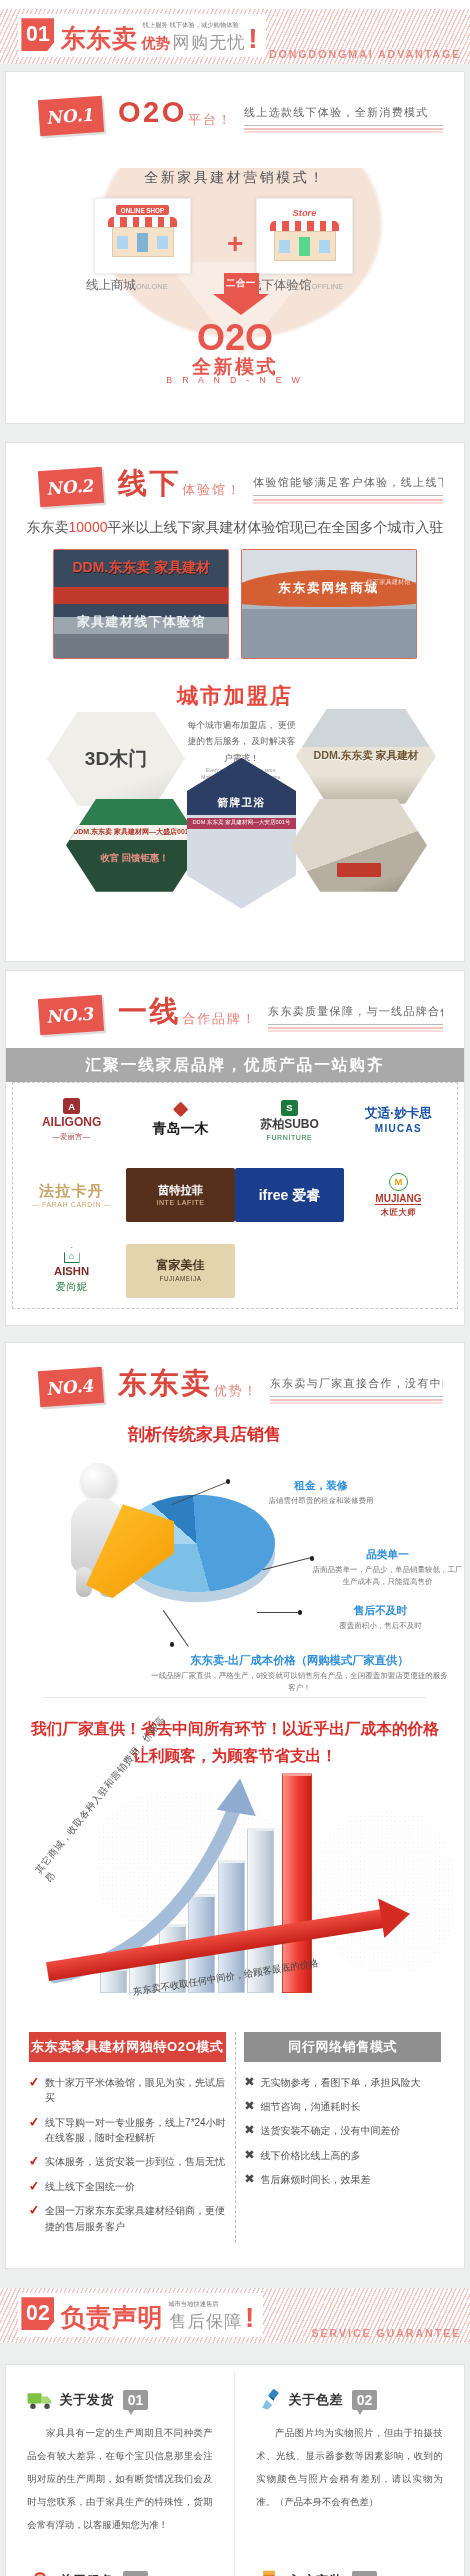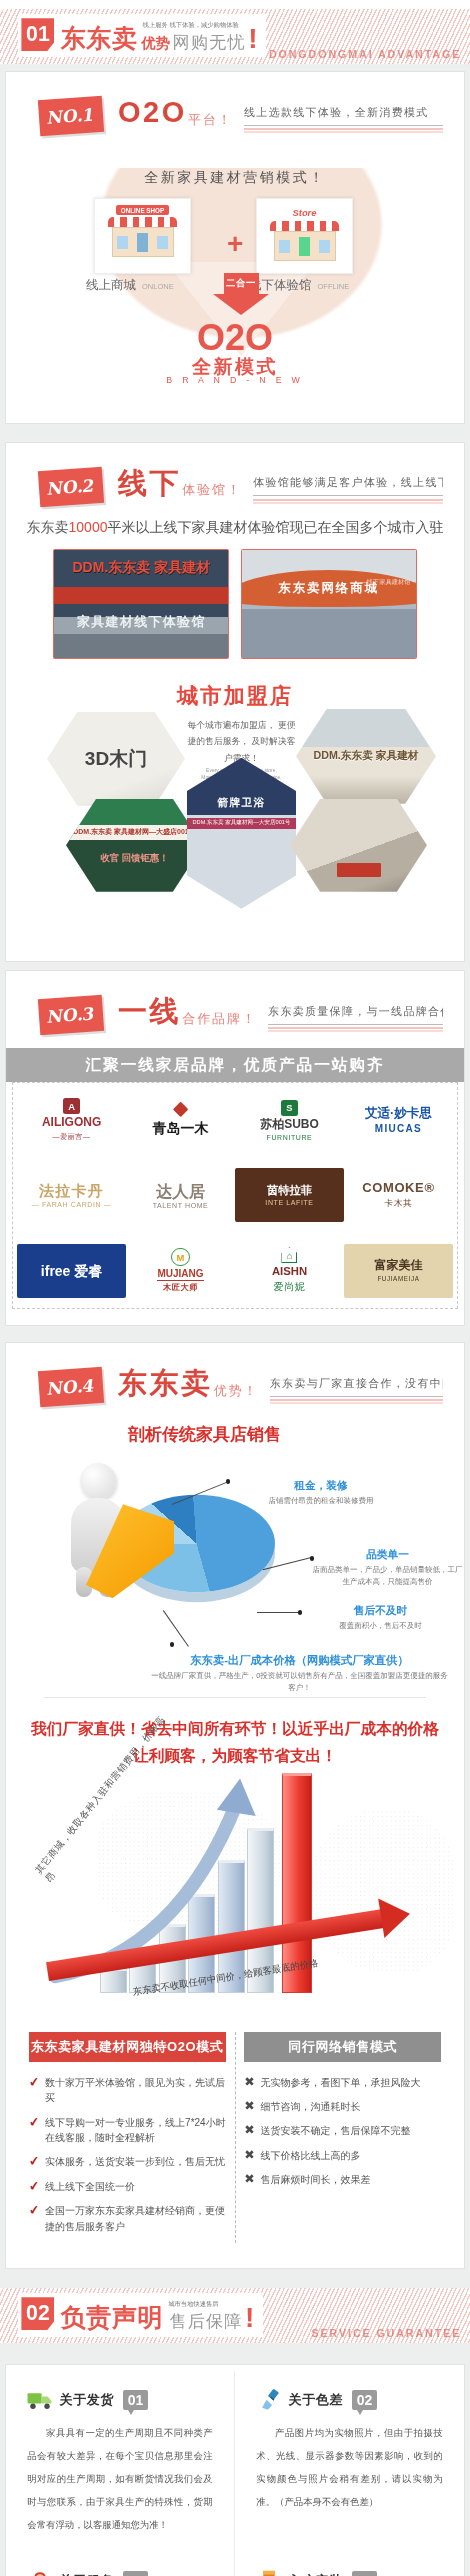--- a/index.html
+++ b/index.html
@@ -41,21 +41,21 @@
   .shopbox.left{left:88px;}
   .shopbox.right{left:250px;}
   .shop-sign{margin-top:6.3px;background:#e8574d;color:#fff;font-size:6.3px;font-weight:bold;padding:1.3px 5px;border-radius:1.9px;}
   .shop-sign.store{background:none;color:#e8574d;font-size:9.4px;font-style:italic;}
   .awning{width:69px;height:10px;margin-top:2.5px;border-radius:5px 5px 0 0;background:repeating-linear-gradient(90deg,#e8574d 0 6.3px,#fff 6.3px 12.5px);}
   .shop-body{width:60px;height:28px;background:#f5e0c8;border:0.6px solid #e0c9a8;display:flex;justify-content:space-around;align-items:center;}
   .shop-door{width:11.3px;height:19px;background:#7fb3d5;}
   .shop-win{width:11.3px;height:12.5px;background:#aed6f1;}
   .plus{position:absolute;left:221px;top:85px;font-size:28px;font-weight:bold;color:#e8574d;}
   .shop-label{position:absolute;top:134px;font-size:12.5px;color:#666;white-space:nowrap;}
-  .shop-label .en{font-size:7.5px;color:#aaa;margin-left:6px;}
+  .shop-label .en{font-size:7.5px;color:#aaa;margin-left:0;}
   .shop-label.l1{left:80px;}
   .shop-label.l2{left:243px;}
   .down-arrow{position:absolute;left:207px;top:130px;width:56px;text-align:center;}
   .da-rect{width:35px;height:21.3px;margin:0 auto;background:#e8574d;color:#fff;font-size:9.4px;font-weight:bold;display:flex;align-items:center;justify-content:center;letter-spacing:0.6px;}
   .da-tri{width:0;height:0;margin:0 auto;border-left:28px solid transparent;border-right:28px solid transparent;border-top:21.3px solid #e8574d;}
   .o2o-big{position:absolute;top:177px;left:0;width:100%;text-align:center;font-size:36px;font-weight:bold;color:#e8574d;line-height:1;}
   .o2o-mode{position:absolute;top:211px;left:0;width:100%;text-align:center;font-size:19px;font-weight:bold;color:#e8574d;letter-spacing:2.5px;}
   .o2o-brandnew{position:absolute;top:232px;left:0;width:100%;text-align:center;font-size:8.8px;color:#e8574d;letter-spacing:3.8px;}
   .card1{height:351px;}
   .card1 .o2o-zone{height:289px;}
@@ -345,31 +345,23 @@
           <span class="b-sub">FURNITURE</span>
         </div>
       <div class="brand bd5">
           <span class="b-name">艾适·妙卡思</span>
           <span class="b-sub">MIUCAS</span>
         </div>
       <div class="brand bd4">
           <span class="b-name">法拉卡丹</span>
           <span class="b-sub">— FARAH CARDIN —</span>
         </div>
-      <div class="brand bd6">
-          <span class="b-name">达人居</span>
-          <span class="b-sub">TALENT HOME</span>
-        </div>
       <div class="brand bd7">
           <span class="b-name">茵特拉菲</span>
           <span class="b-sub">INTE LAFITE</span>
-        </div>
-      <div class="brand bd8">
-          <span class="b-name">COMOKE®</span>
-          <span class="b-sub">卡木其</span>
         </div>
       <div class="brand bd9">
           <span class="b-name">ifree 爱睿</span>
         </div>
       <div class="brand bd10">
           <span class="b-mark">M</span>
           <span class="b-name">MUJIANG</span>
           <span class="b-sub">木匠大师</span>
         </div>
       <div class="brand bd11">
@@ -489,21 +481,21 @@
           <div class="cmp-item">
               <span class="mk no">✖</span>
               <span>无实物参考，看图下单，承担风险大</span>
             </div>
           <div class="cmp-item">
               <span class="mk no">✖</span>
               <span>细节咨询，沟通耗时长</span>
             </div>
           <div class="cmp-item">
               <span class="mk no">✖</span>
-              <span>送货安装不确定，售后保障不完整</span>
+              <span>送货安装不确定，没有中间差价</span>
             </div>
           <div class="cmp-item">
               <span class="mk no">✖</span>
               <span>线下价格比线上高的多</span>
             </div>
           <div class="cmp-item">
               <span class="mk no">✖</span>
               <span>售后麻烦时间长，效果差</span>
             </div>
         </div>

